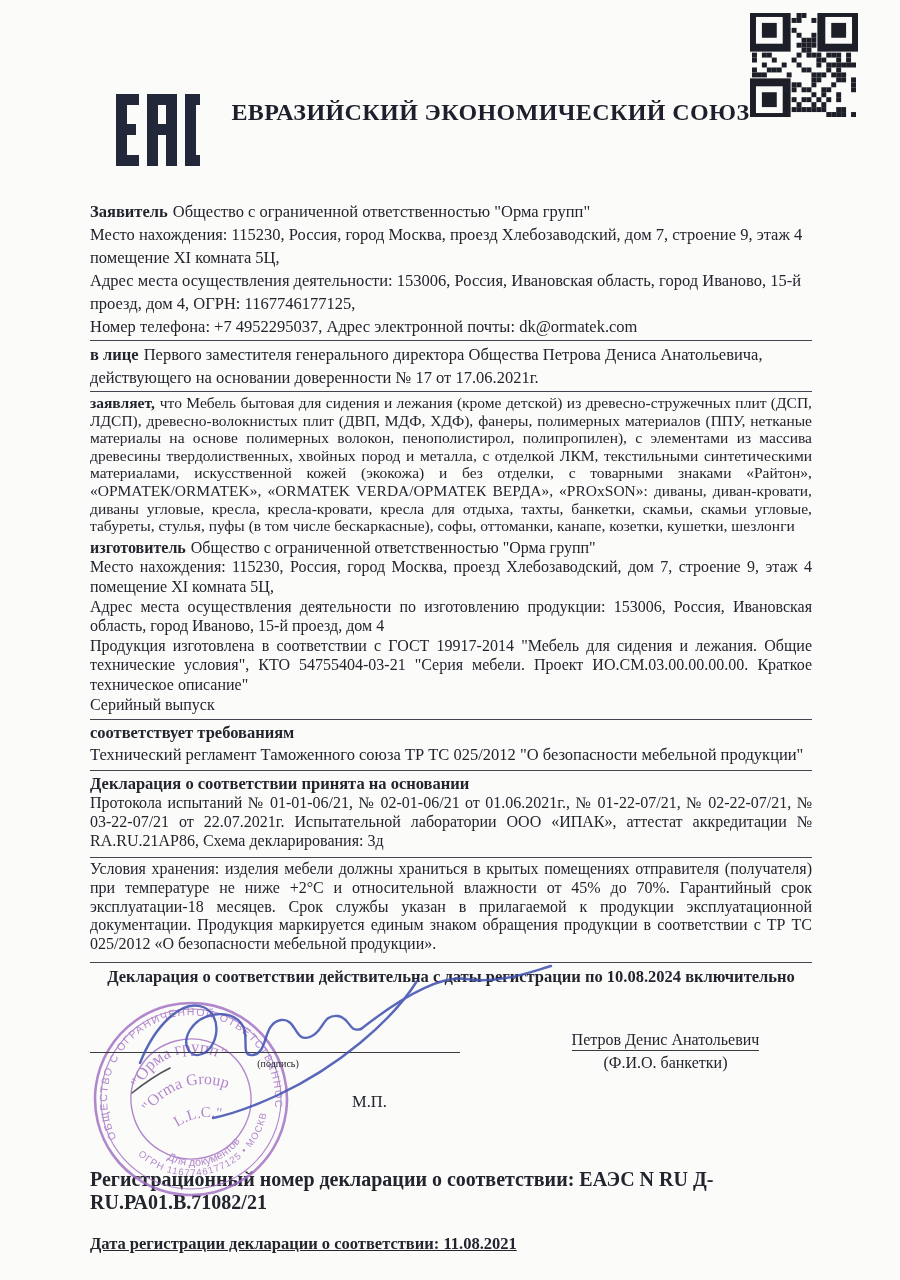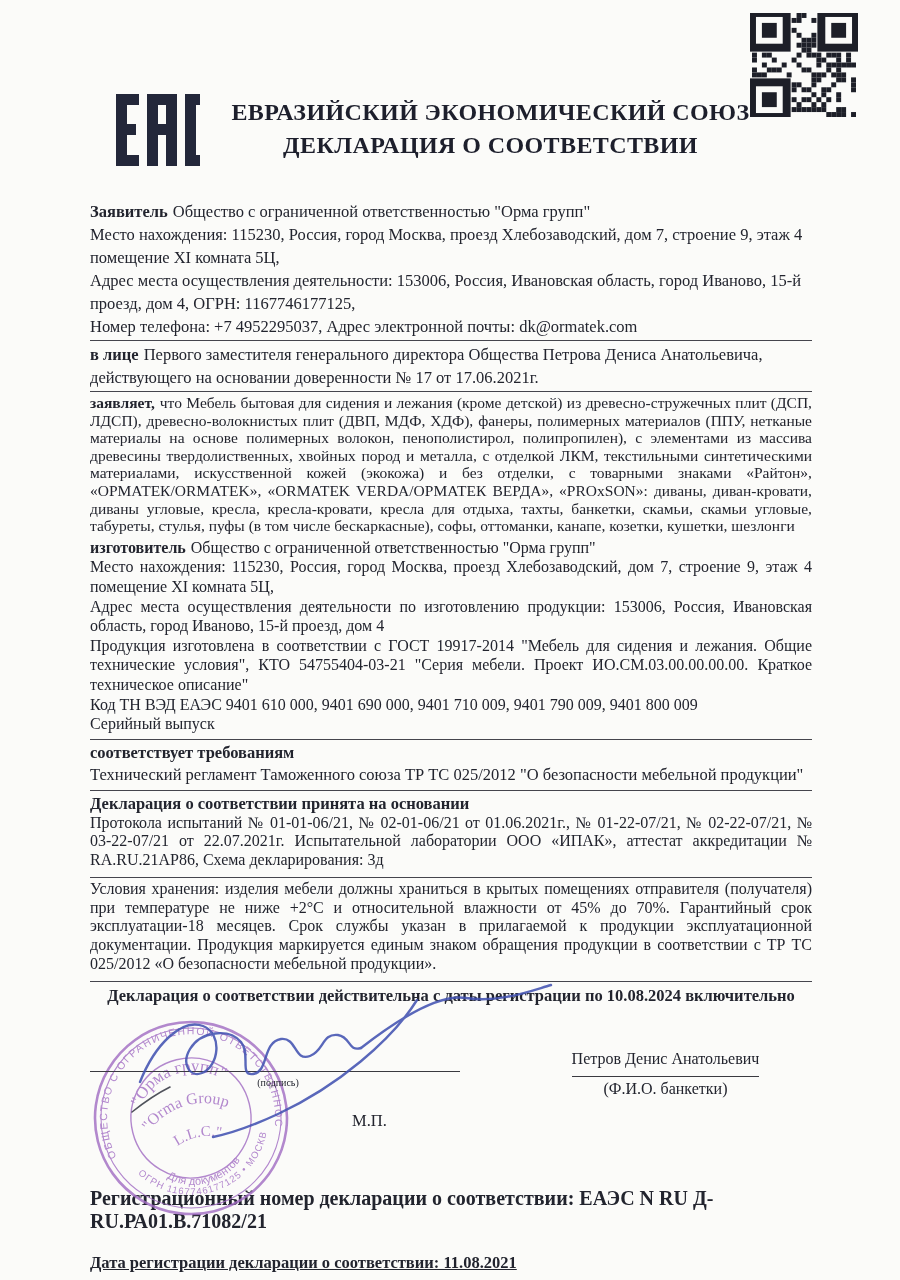--- a/index.html
+++ b/index.html
@@ -35,21 +35,21 @@
   .t-b{font-size:15.5px;line-height:17.6px;text-align:justify;} 
   .t-c{font-size:16px;line-height:19.6px;text-align:justify;}   
   .t-d{font-size:16px;line-height:18.7px;text-align:justify;}   
   .h-bold{font-weight:bold;font-size:16.5px;line-height:21px;}
   .validity{font-weight:bold;font-size:16.5px;line-height:22px;margin-top:3px;text-align:center;}
   
   .sig-area{position:relative;height:150px;margin-top:10px;}
   .sig-line{position:absolute;left:0;top:54px;width:370px;border-bottom:1.6px solid #3a3a40;}
   .sig-caption{position:absolute;left:128px;top:60px;width:120px;text-align:center;font-size:10px;}
   .fio-block{position:absolute;left:468px;top:33px;width:215px;text-align:center;font-size:16px;}
-  .fio-name{display:inline-block;border-bottom:1.4px solid #3a3a40;padding-bottom:8px;}
+  .fio-name{display:inline-block;border-bottom:1.4px solid #3a3a40;padding-bottom:1px;}
   .fio-caption{margin-top:3px;}
   .mp{position:absolute;left:262px;top:94px;font-size:16.5px;}
   .stamp{position:absolute;left:-12px;top:-12px;opacity:.82;}
   .autograph{position:absolute;left:20px;top:-35px;pointer-events:none;}
   
   .reg-line{font-weight:bold;font-size:20px;margin-top:20px;}
   .date-line{font-weight:bold;font-size:16.5px;margin-top:20px;text-decoration:underline;}
 </style>
 </head>
 <body>
@@ -72,21 +72,20 @@
         <rect x="31" y="30" width="30" height="11"></rect>
 
         <rect x="69" y="0" width="11" height="72"></rect>
         <rect x="69" y="0" width="15" height="11"></rect>
         <rect x="69" y="61" width="15" height="11"></rect>
       </svg>
     </span>
 
     <div class="doc-title">
       <div>ЕВРАЗИЙСКИЙ ЭКОНОМИЧЕСКИЙ СОЮЗ</div>
-      <div>ДЕКЛАРАЦИЯ О СООТВЕТСТВИИ</div>
     </div>
 
     <span class="qr" role="img" aria-label="qr-code">
       <svg width="108" height="104" viewBox="0 0 105 105" xmlns="http://www.w3.org/2000/svg" fill="#1d1f28">
 
         <g>
           <rect x="0" y="0" width="35" height="35" fill="none" stroke="#1d1f28" stroke-width="8"></rect>
           <rect x="10" y="10" width="15" height="15"></rect>
           <rect x="70" y="0" width="35" height="35" fill="none" stroke="#1d1f28" stroke-width="8"></rect>
           <rect x="80" y="10" width="15" height="15"></rect>
@@ -221,21 +220,20 @@
 
   <div class="sec" style="margin-top:2px;">
     <p class="t-b"><b class="lead">заявляет,</b><span>что Мебель бытовая для сидения и лежания (кроме детской) из древесно-стружечных плит (ДСП, ЛДСП), древесно-волокнистых плит (ДВП, МДФ, ХДФ), фанеры, полимерных материалов (ППУ, нетканые материалы на основе полимерных волокон, пенополистирол, полипропилен), с элементами из массива древесины твердолиственных, хвойных пород и металла, с отделкой ЛКМ,  текстильными синтетическими материалами, искусственной кожей (экокожа) и без отделки, с товарными знаками «Райтон», «ОРМАТЕК/ORMATEK», «ORMATEK VERDA/ОРМАТЕК ВЕРДА», «PROxSON»: диваны, диван-кровати, диваны угловые, кресла, кресла-кровати, кресла для отдыха, тахты, банкетки, скамьи, скамьи угловые, табуреты, стулья, пуфы (в том числе бескаркасные), софы, оттоманки, канапе, козетки, кушетки, шезлонги</span></p>
   </div>
 
   <div class="sec" style="margin-top:3px;">
     <p class="t-c"><b class="lead">изготовитель</b><span>Общество с ограниченной ответственностью "Орма групп"</span></p>
     <p class="t-c">Место нахождения: 115230, Россия, город Москва, проезд Хлебозаводский, дом 7, строение 9, этаж 4 помещение XI комната 5Ц,</p>
     <p class="t-c">Адрес места осуществления деятельности по изготовлению продукции: 153006, Россия, Ивановская область, город Иваново, 15-й проезд, дом 4</p>
     <p class="t-c">Продукция изготовлена в соответствии с ГОСТ 19917-2014 "Мебель для сидения и лежания. Общие технические условия", КТО 54755404-03-21 "Серия мебели. Проект ИО.СМ.03.00.00.00.00. Краткое техническое описание"</p>
-    <p class="t-c" style="text-align:left;">Код ТН ВЭД ЕАЭС  9401 610 000, 9401 690 000, 9401 710 009, 9401 790 009, 9401 800 009</p>
     <p class="t-c" style="text-align:left;">Серийный выпуск</p>
   </div>
 
   <div class="rule" style="margin-top:5px;"></div>
 
   <div class="sec">
     <p class="h-bold">соответствует требованиям</p>
     <p class="t-a">Технический регламент Таможенного союза ТР ТС 025/2012 "О безопасности мебельной продукции"</p>
   </div>
 

